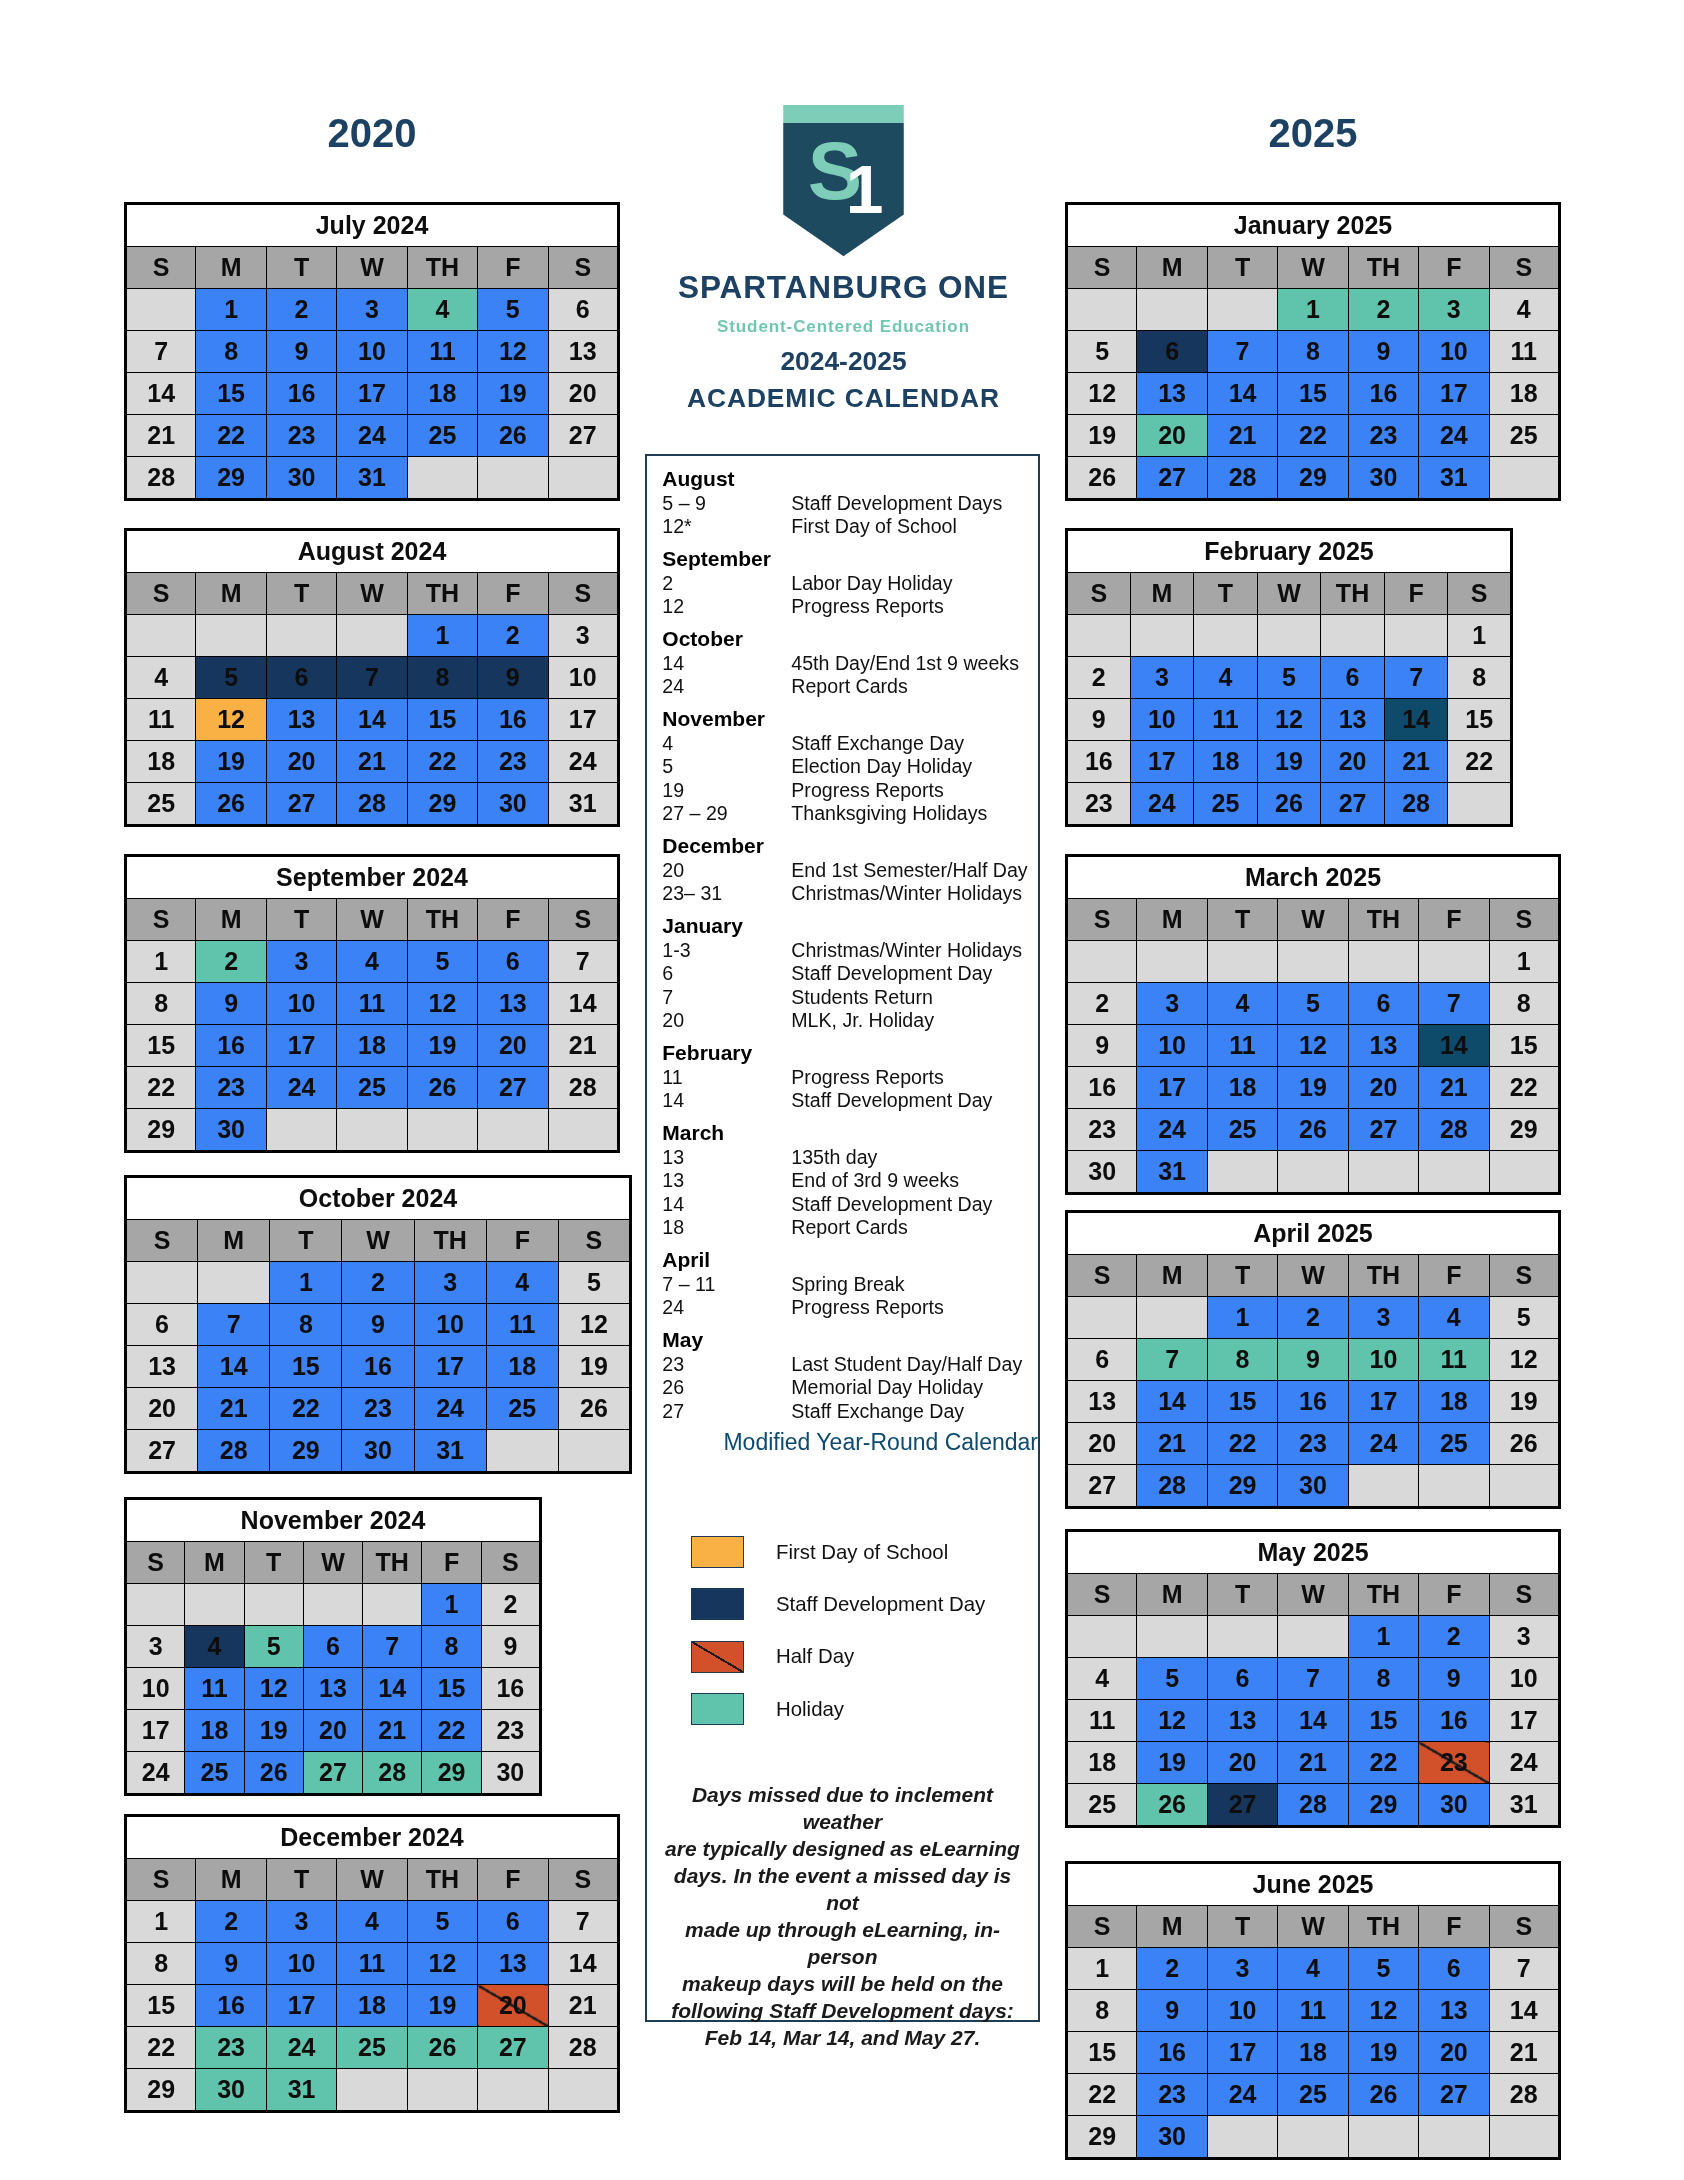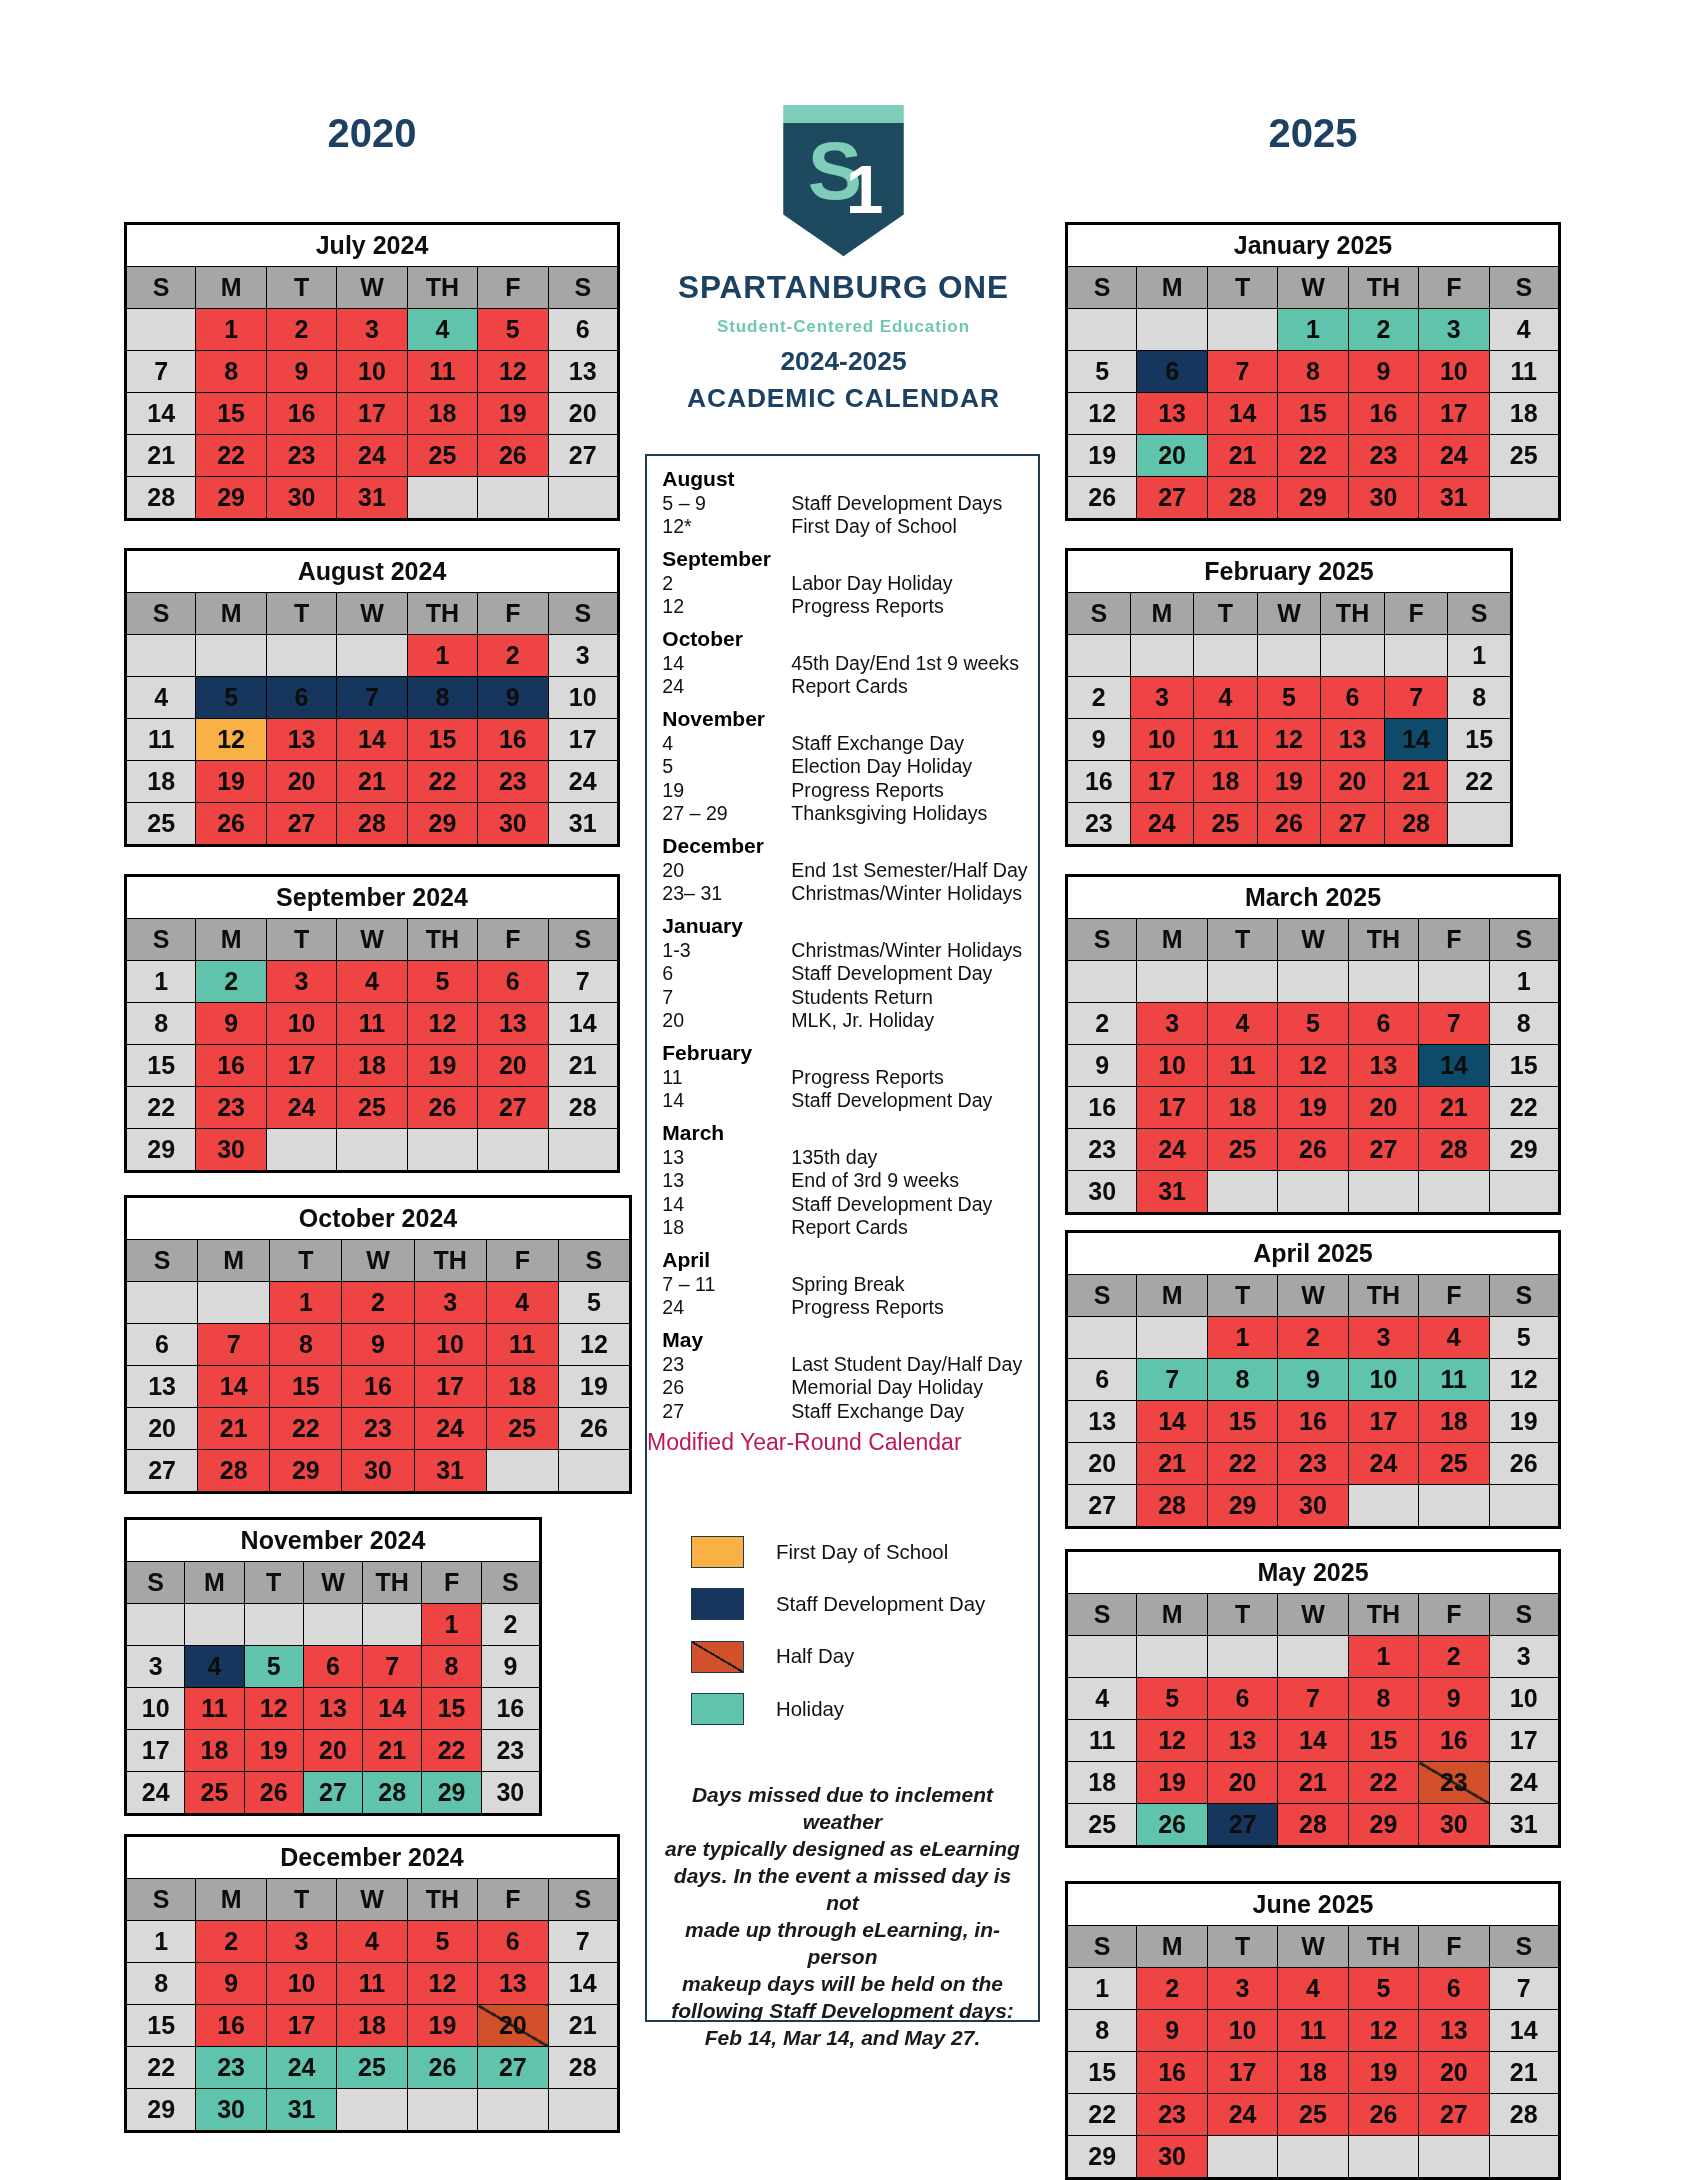--- a/index.html
+++ b/index.html
@@ -17,23 +17,22 @@
     color:var(--heading);
   }
   #year-left{left:124px;top:111px;}
   #year-right{left:1065px;top:111px;}
 
   
   table.cal{
     position:absolute;
     border-collapse:collapse;
     table-layout:fixed;
-    background:#ef4444;
+    background:#3b82f6;
     border:3.4px solid #000;
-    margin-top:20px;
   }
   table.cal td{
     border:1.7px solid #000;
     height:41px;
     text-align:center;
     vertical-align:middle;
     font-weight:700;
     font-size:25px;
     color:#0d0d0d;
     padding:0;
@@ -77,21 +76,21 @@
     background:#fff;
   }
   .kd{position:absolute;left:15.3px;top:10.2px;right:10.2px;}
   .kd-m{margin-bottom:7.7px;}
   .kd-h{font-size:21px;font-weight:700;color:#000;line-height:25.6px;}
   .kd-row{display:flex;font-size:19.6px;line-height:23.4px;color:#111;}
   .kd-date{width:129px;flex:none;}
   .kd-ev{flex:1;}
   .modified{
     position:absolute;left:0;top:973px;width:100%;
-    text-align:left;font-size:23px;color:#be185d;
+    text-align:right;font-size:23px;color:#0c4a6e;
   }
   .legend{position:absolute;left:44px;top:1080px;right:8.5px;}
   .lg-row{display:flex;align-items:center;height:32px;margin-bottom:20.4px;}
   .lg-swatch{width:53px;height:32px;border:1.7px solid #1c3a57;flex:none;box-sizing:border-box;}
   .lg-first{background:var(--orange);}
   .lg-staff{background:var(--navy);}
   .lg-half{
     background-color:var(--red);
     background-image:linear-gradient(to top right, transparent 48%, #1b1b1b 48%, #1b1b1b 52%, transparent 52%);
   }

